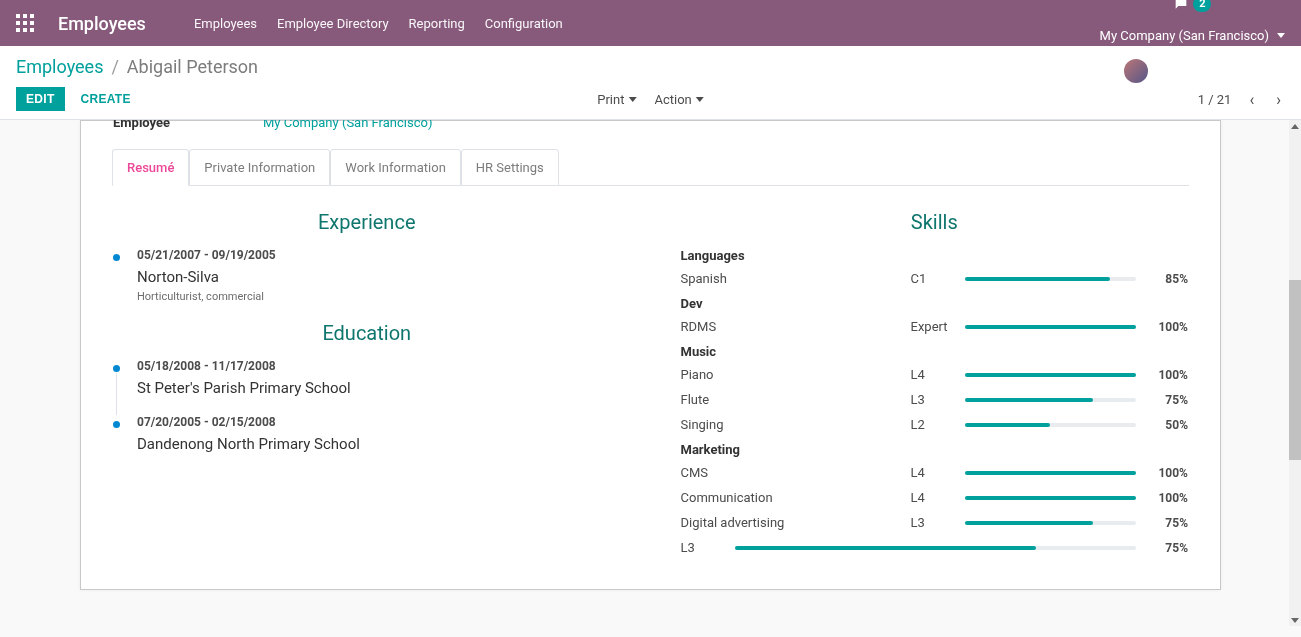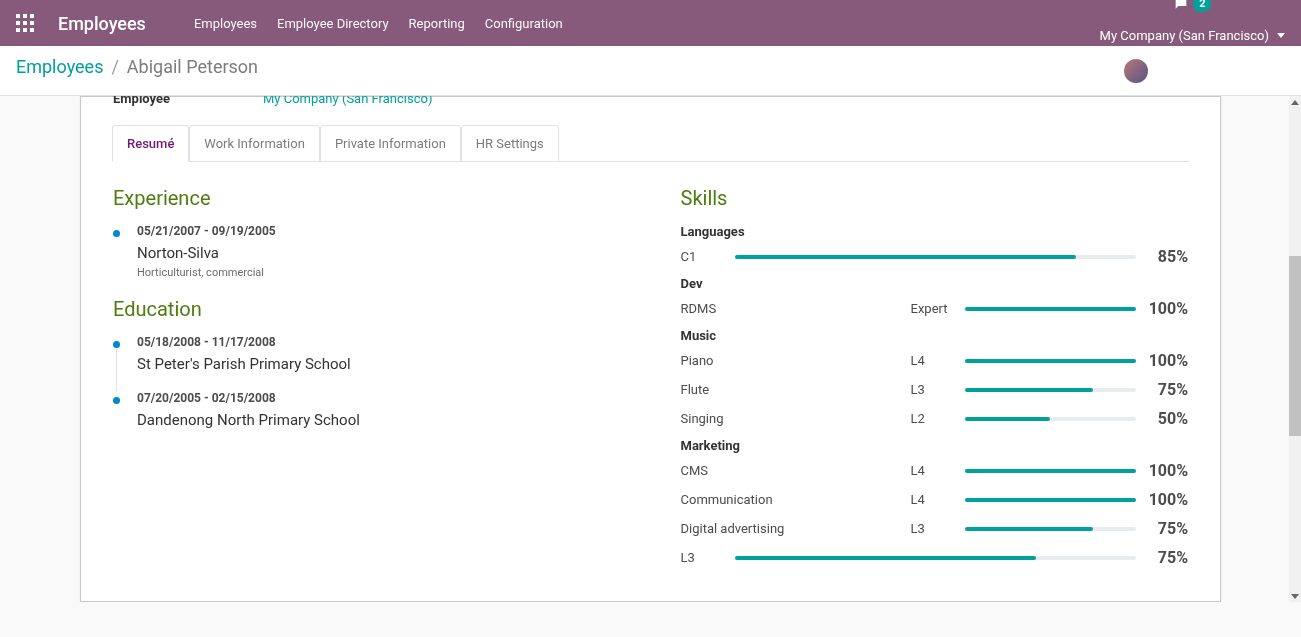--- a/index.html
+++ b/index.html
@@ -38,52 +38,52 @@
 .content-viewport { height: calc(637px - 46px - 85px); overflow:auto; position:relative; }
 .sheet-wrap { padding: 0 80px 24px; }
 .sheet { background:#fff; border:1px solid #c8c8c8; box-shadow: 0 0 4px rgba(0,0,0,.05); padding: 0 32px 24px; }
 .row-company { display:flex; font-size:13px; margin-bottom:18px; padding-top:0; }
 .row-company .label { width:150px; font-weight:700; color:#333; }
 .row-company .value { color:#00a09d; cursor:pointer; }
 
 
 .tabs { display:flex; border-bottom:1px solid #dee2e6; margin: 0 -1px; }
 .tab { padding:10px 14px; border:1px solid transparent; border-bottom:none; color:#7c7c7c; cursor:pointer; font-size:13px; position:relative; top:1px; background:#fff; }
-.tab.active { border-color:#dee2e6; color:#701a75; font-weight:500; border-radius:3px 3px 0 0; }
+.tab.active { border-color:#dee2e6; color:#ec4899; font-weight:500; border-radius:3px 3px 0 0; }
 .tab:not(.active) { border-left:1px solid #dee2e6; border-right:1px solid #dee2e6; border-top:1px solid #dee2e6; border-radius:3px 3px 0 0; background:#fff; }
 .tab:not(.active):first-child { }
 .tab:not(.active) { border-color: #dee2e6; background:#fff; }
 .tab:not(.active) { border-bottom:1px solid #dee2e6; }
 .tab.active { border-bottom:1px solid #fff; }
 
 .pane { display:flex; gap:60px; padding-top:24px; }
 .col { flex:1; }
 
-h2.section { font-size:20px; color:#4d7c0f; font-weight:400; margin-bottom:14px; }
+h2.section { font-size:20px; color:#0f766e; font-weight:400; margin-bottom:14px;text-align:center; }
 
 
 .timeline-item { position:relative; padding-left:24px; margin-bottom:18px; }
 .timeline-item::before { content:""; position:absolute; left:0; top:6px; width:7px; height:7px; border-radius:50%; background:#0288d1; }
 .timeline-item::after { content:""; position:absolute; left:3px; top:14px; bottom:-18px; width:1px; background:#dee2e6; }
 .timeline-item:last-child::after { display:none; }
 .timeline-group .timeline-item:last-of-type::after { display:block; bottom:-10px; }
 .timeline-group { margin-bottom:14px; }
 .timeline-group .timeline-item:last-child::after{ display:none; }
 .tl-date { font-size:12px; color:#4c4c4c; font-weight:700; margin-bottom:6px; }
 .tl-title { font-size:15px; color:#333; margin-bottom:4px; }
 .tl-sub { font-size:11px; color:#6c6c6c; }
 
 
 .skill-group-title { font-weight:700; color:#333; margin-bottom:8px; margin-top:6px; font-size:13px; }
 .skill-row { display:flex; align-items:center; font-size:13px; margin-bottom:10px; color:#4c4c4c; }
 .skill-name { flex: 0 0 230px; }
 .skill-level { flex: 0 0 54px; }
 .skill-bar { flex:1; height:4px; background:#e9ecef; position:relative; border-radius:2px; margin-right:12px; }
 .skill-bar > div { position:absolute; left:0; top:0; bottom:0; background:#00a09d; border-radius:2px; }
-.skill-pct { flex:0 0 40px; text-align:right; font-weight:700; font-size:16px; }
+.skill-pct { flex:0 0 40px; text-align:right; font-weight:700; font-size:12px; }
 
 
 .scroll-stub { position:absolute; right:0; top:0; bottom:0; width:12px; }
 .scroll-stub .track { position:absolute; right:0; top:0; bottom:0; width:12px; background:#f1f1f1; }
 .scroll-stub .thumb { position:absolute; right:0; width:12px; background:#c1c1c1; border-radius:0; }
 .scroll-stub .arrow-btn { position:absolute; right:0; width:12px; height:12px; background:#f1f1f1; display:flex; align-items:center; justify-content:center; }
 .scroll-stub .tri-up { width:0;height:0;border-left:4px solid transparent;border-right:4px solid transparent;border-bottom:5px solid #666; }
 .scroll-stub .tri-down { width:0;height:0;border-left:4px solid transparent;border-right:4px solid transparent;border-top:5px solid #666; }
 </style>
 </head>
@@ -133,34 +133,53 @@
     </div>
   </div>
 </div>
 
 <div class="control">
   <div class="breadcrumb">
     <span class="root">Employees</span>
     <span class="sep">/</span>
     <span>Abigail Peterson</span>
   </div>
+  <div class="toolbar" style="position:relative;">
+    <button class="btn-edit">EDIT</button>
+    <button class="btn-create">CREATE</button>
+    <div class="toolbar-center">
+      <div>
+          <span>Print</span>
+          <span class="caret-dark"></span>
+        </div>
+      <div>
+          <span>Action</span>
+          <span class="caret-dark"></span>
+        </div>
+    </div>
+    <div class="pager">
+      <span>1 / 21</span>
+      <span class="arrow">‹</span>
+      <span class="arrow">›</span>
+    </div>
+  </div>
 </div>
 
 <div class="content-viewport">
   <div class="sheet-wrap">
     <div class="sheet">
       <div class="row-company" style="margin-top:-6px;">
         <div class="label">Employee</div>
         <div class="value">My Company (San Francisco)</div>
       </div>
 
       <div class="tabs">
         <div class="tab active">Resumé</div>
+        <div class="tab">Private Information</div>
         <div class="tab">Work Information</div>
-        <div class="tab">Private Information</div>
         <div class="tab">HR Settings</div>
       </div>
 
       <div class="pane">
         <div class="col">
           <h2 class="section">Experience</h2>
           <div class="timeline-group">
             <div class="timeline-item">
               <div class="tl-date">05/21/2007 - 09/19/2005</div>
               <div class="tl-title">Norton-Silva</div>
@@ -179,20 +198,21 @@
               <div class="tl-title">Dandenong North Primary School</div>
             </div>
           </div>
         </div>
 
         <div class="col">
           <h2 class="section">Skills</h2>
           <div id="skills-container">
               <div class="skill-group-title">Languages</div>
               <div class="skill-row">
+                <div class="skill-name">Spanish</div>
                 <div class="skill-level">C1</div>
                 <div class="skill-bar">
                   <div style="width:85%"></div>
                 </div>
                 <div class="skill-pct">85%</div>
               </div>
               <div class="skill-group-title">Dev</div>
               <div class="skill-row">
                 <div class="skill-name">RDMS</div>
                 <div class="skill-level">Expert</div>

